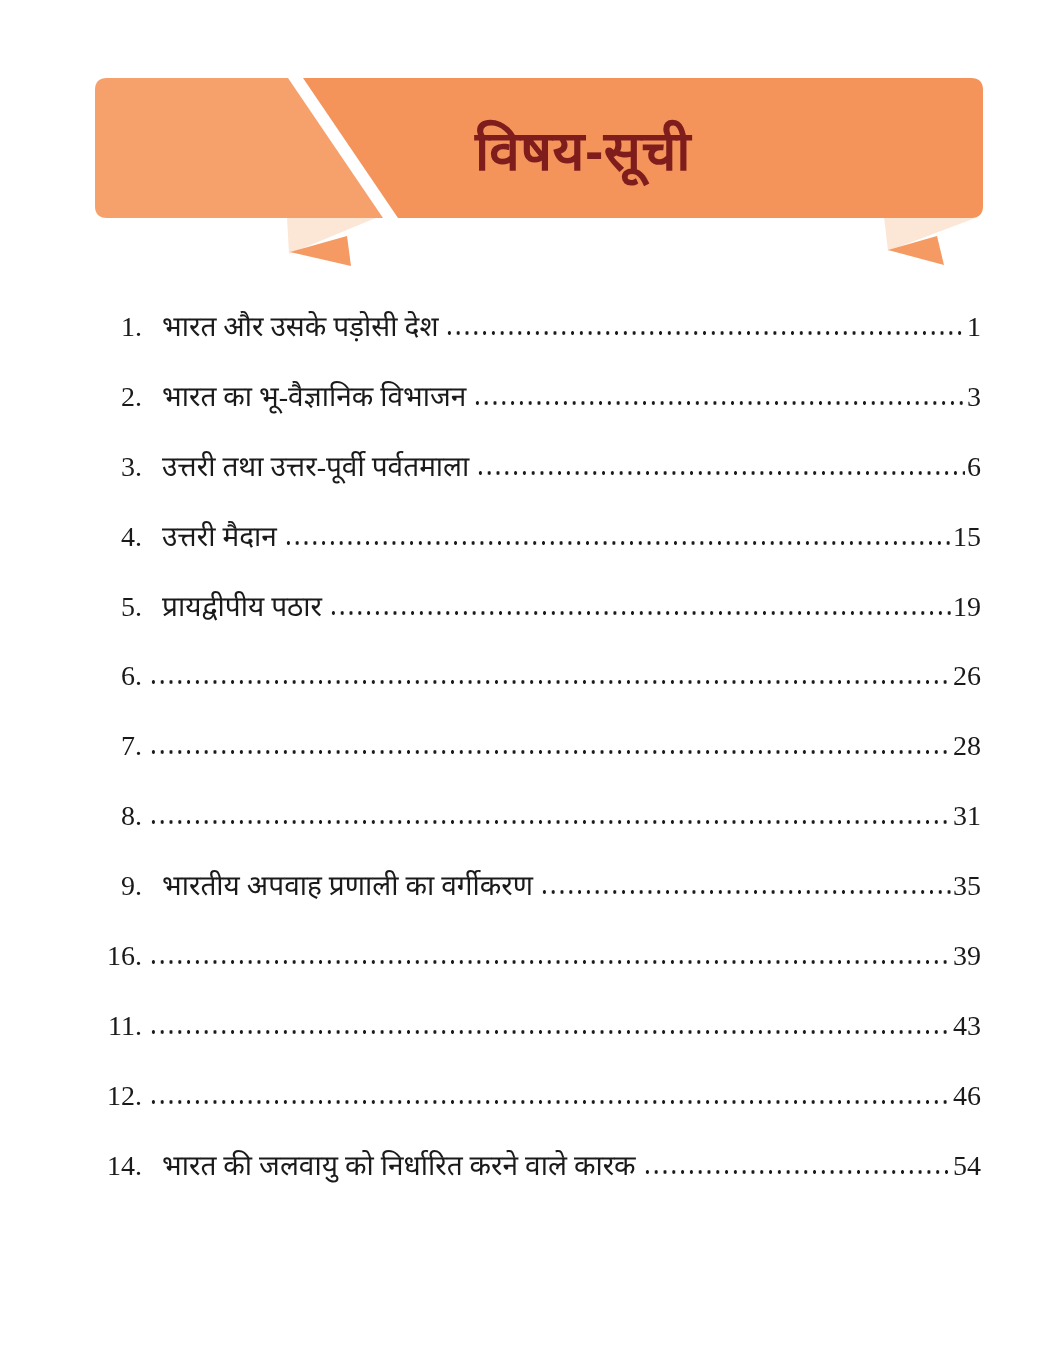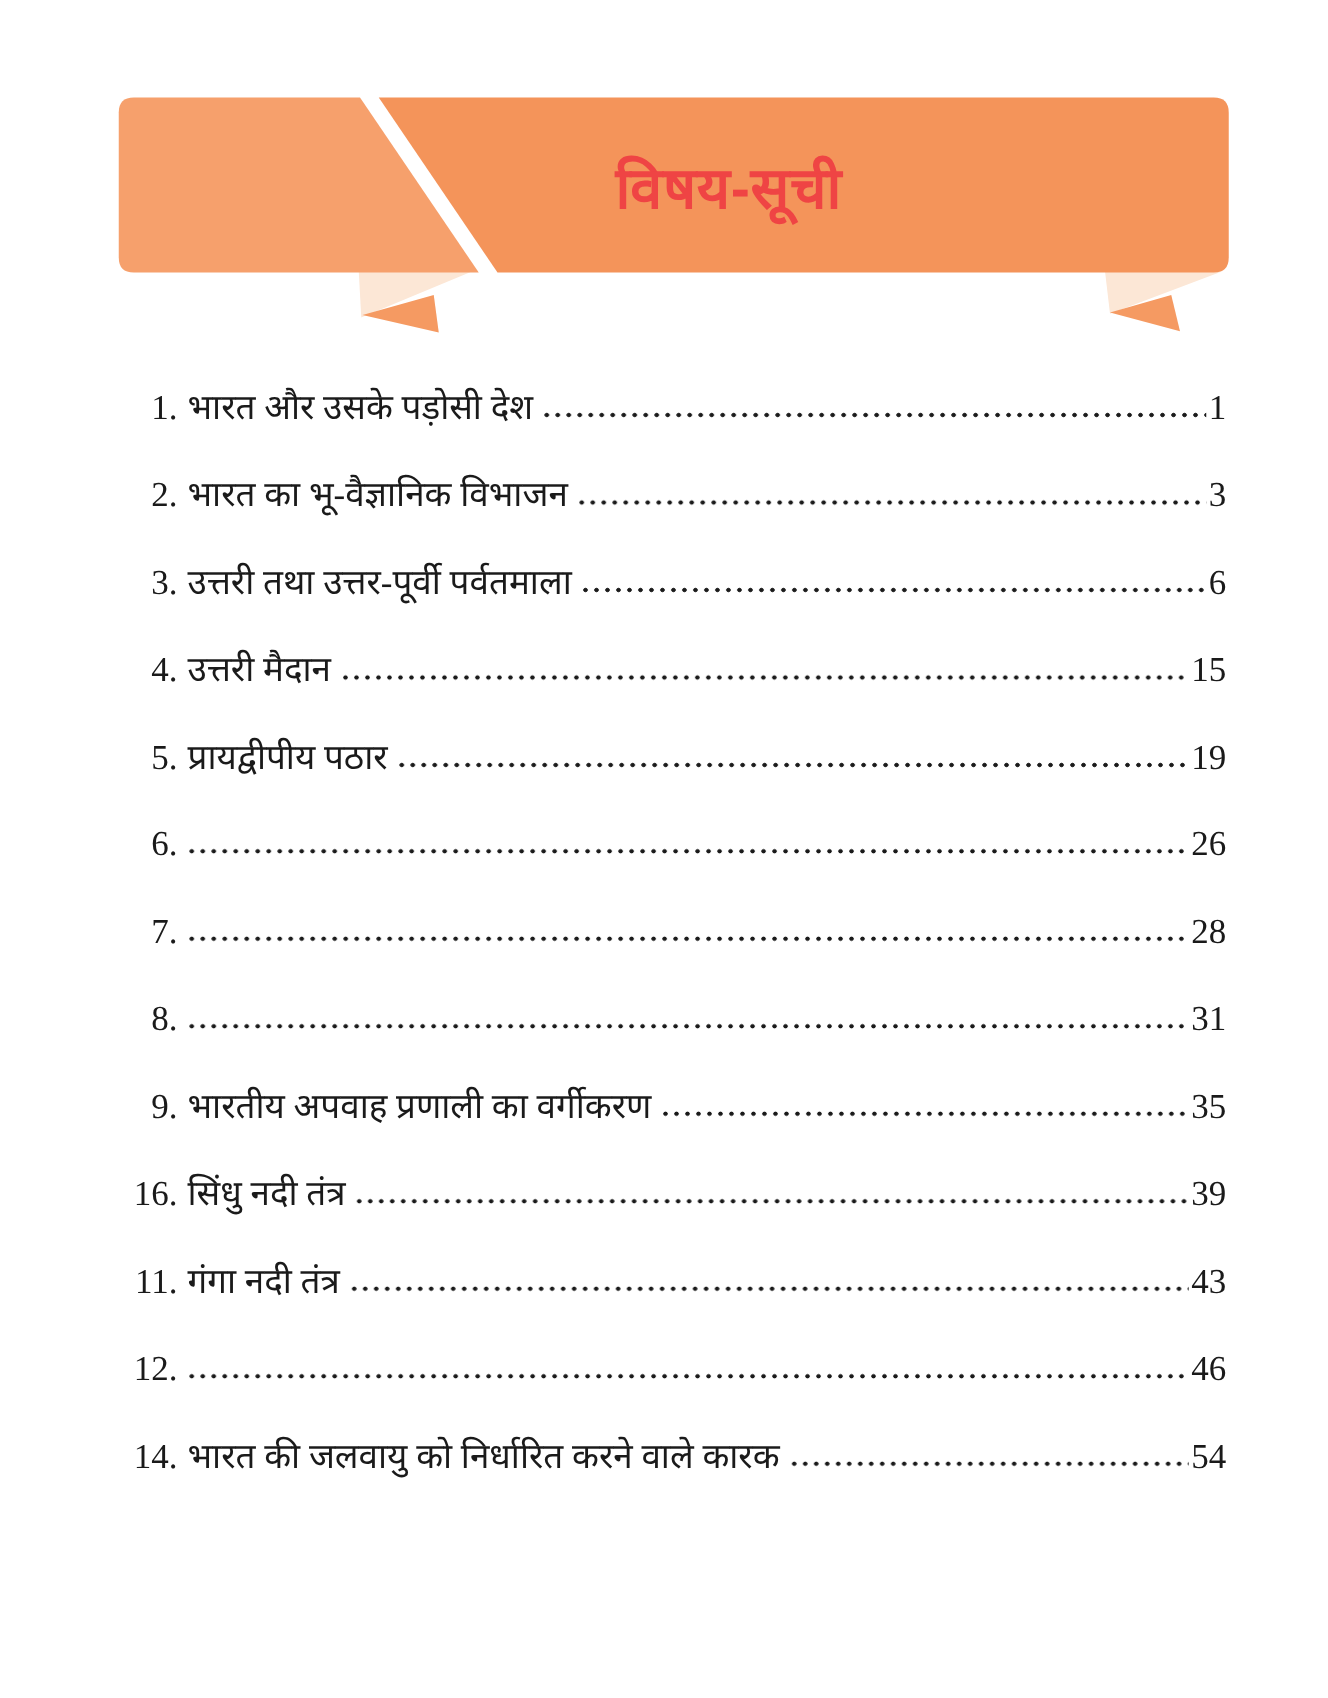--- a/index.html
+++ b/index.html
@@ -11,22 +11,22 @@
     font-family:"Liberation Serif","DejaVu Serif",serif;
   }
   .ribbon-svg { position:absolute; top:0; left:0; }
   .banner-title {
     position:absolute;
     left:363px; top:78px;
     width:440px; height:140px;
     display:flex; align-items:center; justify-content:center;
     font-family:"Liberation Sans","DejaVu Sans",sans-serif;
     font-weight:700;
-    font-size:46px;
-    color:#ef4444;
+    font-size:55px;
+    color:#7f1d1d;
     letter-spacing:0.5px;
   }
   .toc {
     position:absolute;
     top:292px; left:104px;
     width:877px;
   }
   .toc-row {
     display:flex;
     align-items:baseline;
@@ -37,21 +37,21 @@
     white-space:nowrap;
   }
   .num {
     flex:none;
     width:38px;
     text-align:right;
     font-family:"Liberation Serif","DejaVu Serif",serif;
   }
   .item-title {
     flex:none;
-    margin-left:8px;
+    margin-left:20px;
     font-family:"Liberation Serif","DejaVu Serif",serif;
   }
   .leader {
     flex:1 1 auto;
     height:6px;
     margin:0 2px 0 7px;
     background-image:radial-gradient(circle, #1a1a1a 1.55px, transparent 2px);
     background-size:8.8px 6px;
     background-repeat:repeat-x;
     background-position:left bottom;
@@ -134,28 +134,26 @@
 
     <div class="toc-row">
       <span class="num">9.</span>
       <span class="item-title">भारतीय अपवाह प्रणाली का वर्गीकरण</span>
       <span class="leader"></span>
       <span class="pagenum">35</span>
     </div>
 
     <div class="toc-row">
       <span class="num">16.</span>
-      <span class="item-title">सिंधु नदी तंत्र</span>
       <span class="leader"></span>
       <span class="pagenum">39</span>
     </div>
 
     <div class="toc-row">
       <span class="num">11.</span>
-      <span class="item-title">गंगा नदी तंत्र</span>
       <span class="leader"></span>
       <span class="pagenum">43</span>
     </div>
 
     <div class="toc-row">
       <span class="num">12.</span>
       <span class="leader"></span>
       <span class="pagenum">46</span>
     </div>
 

